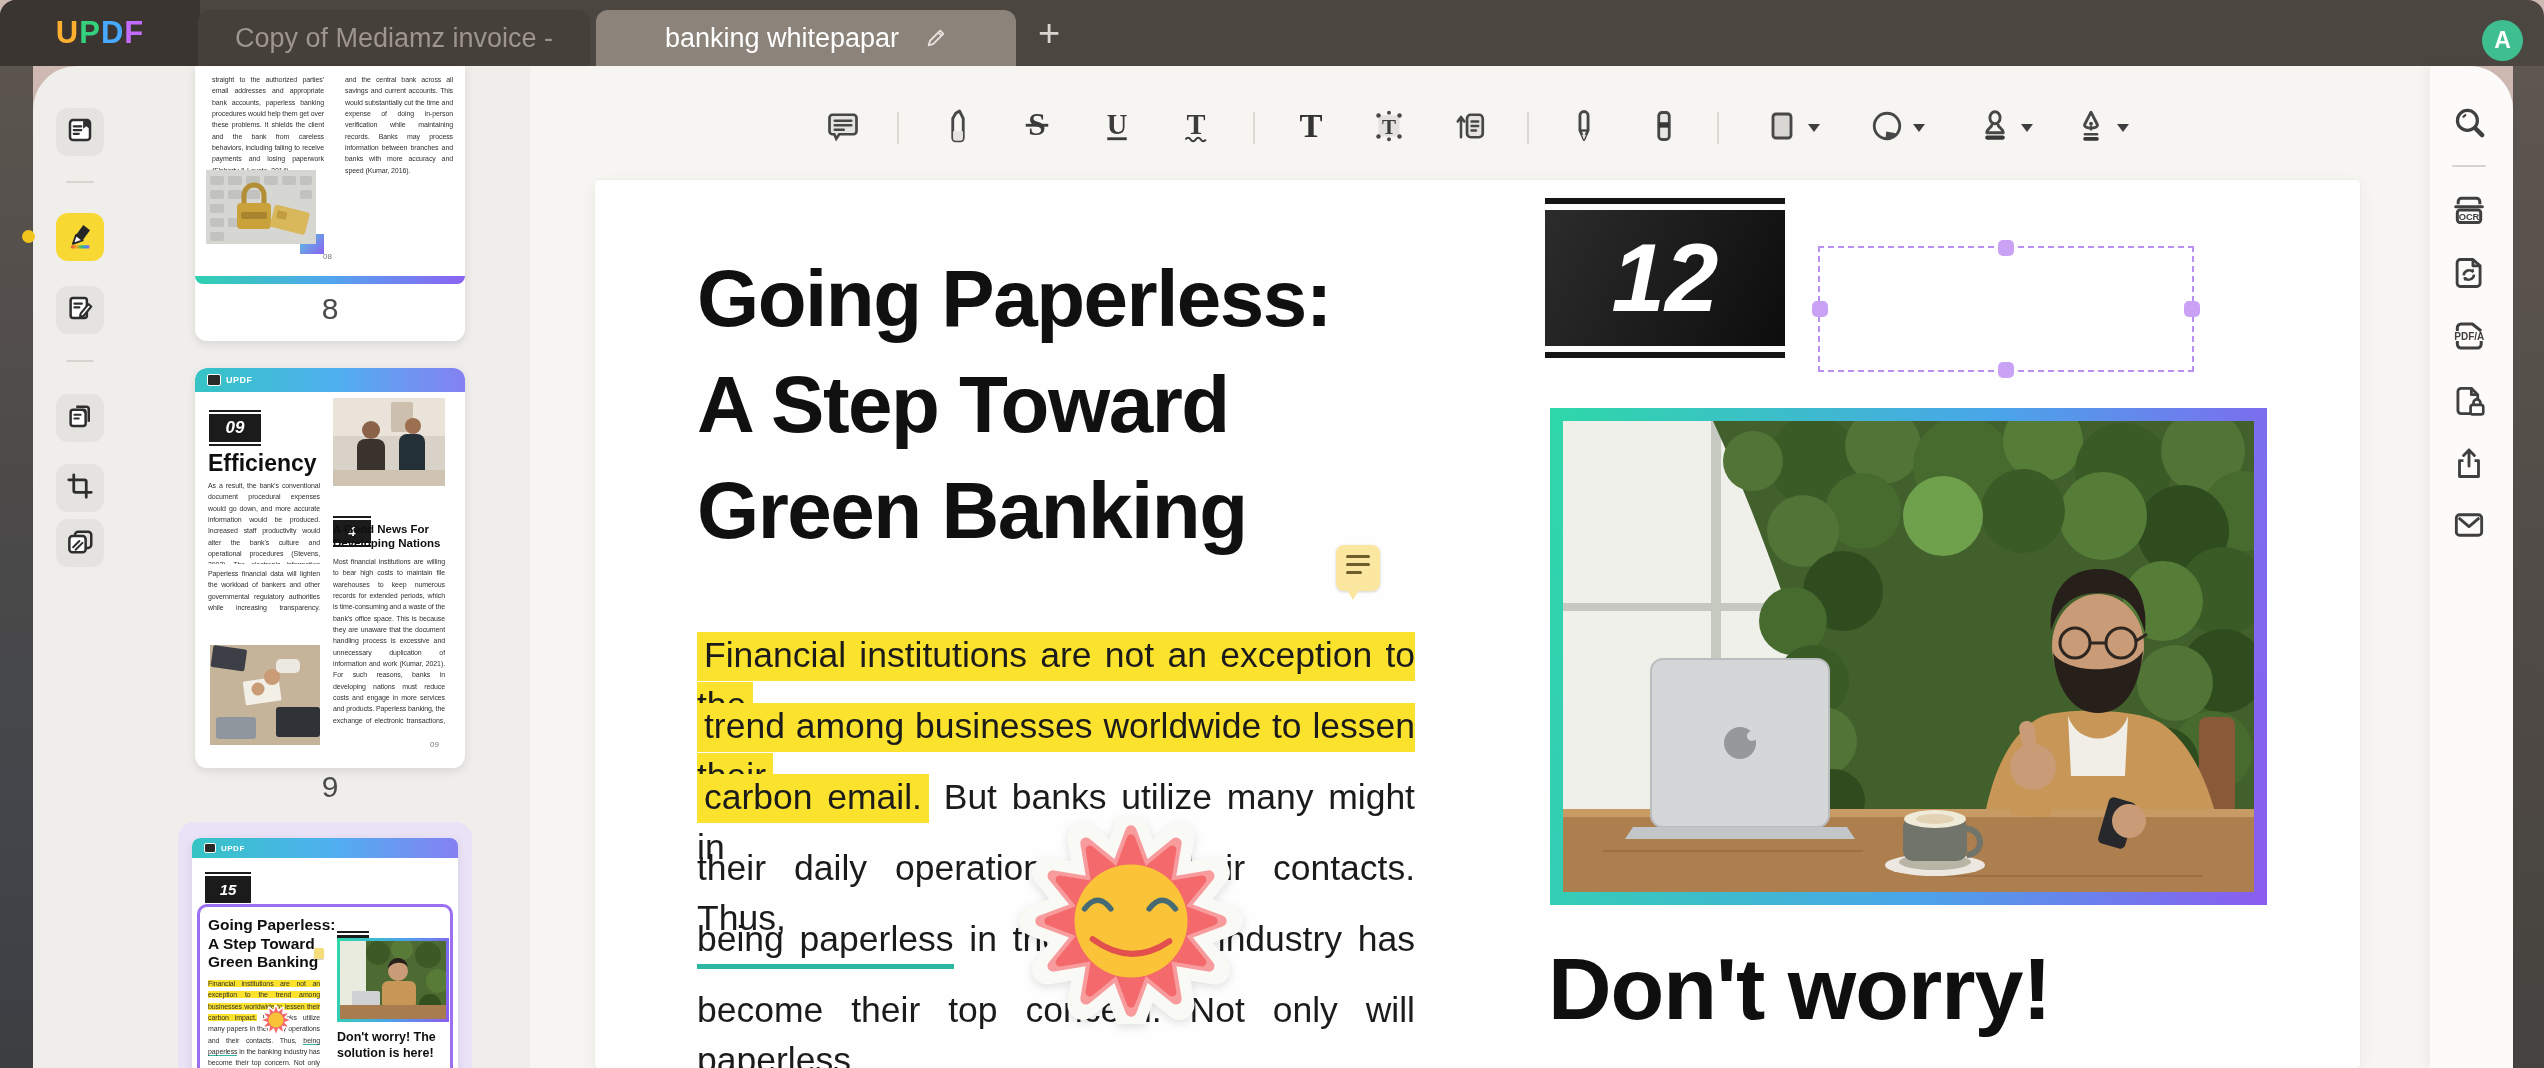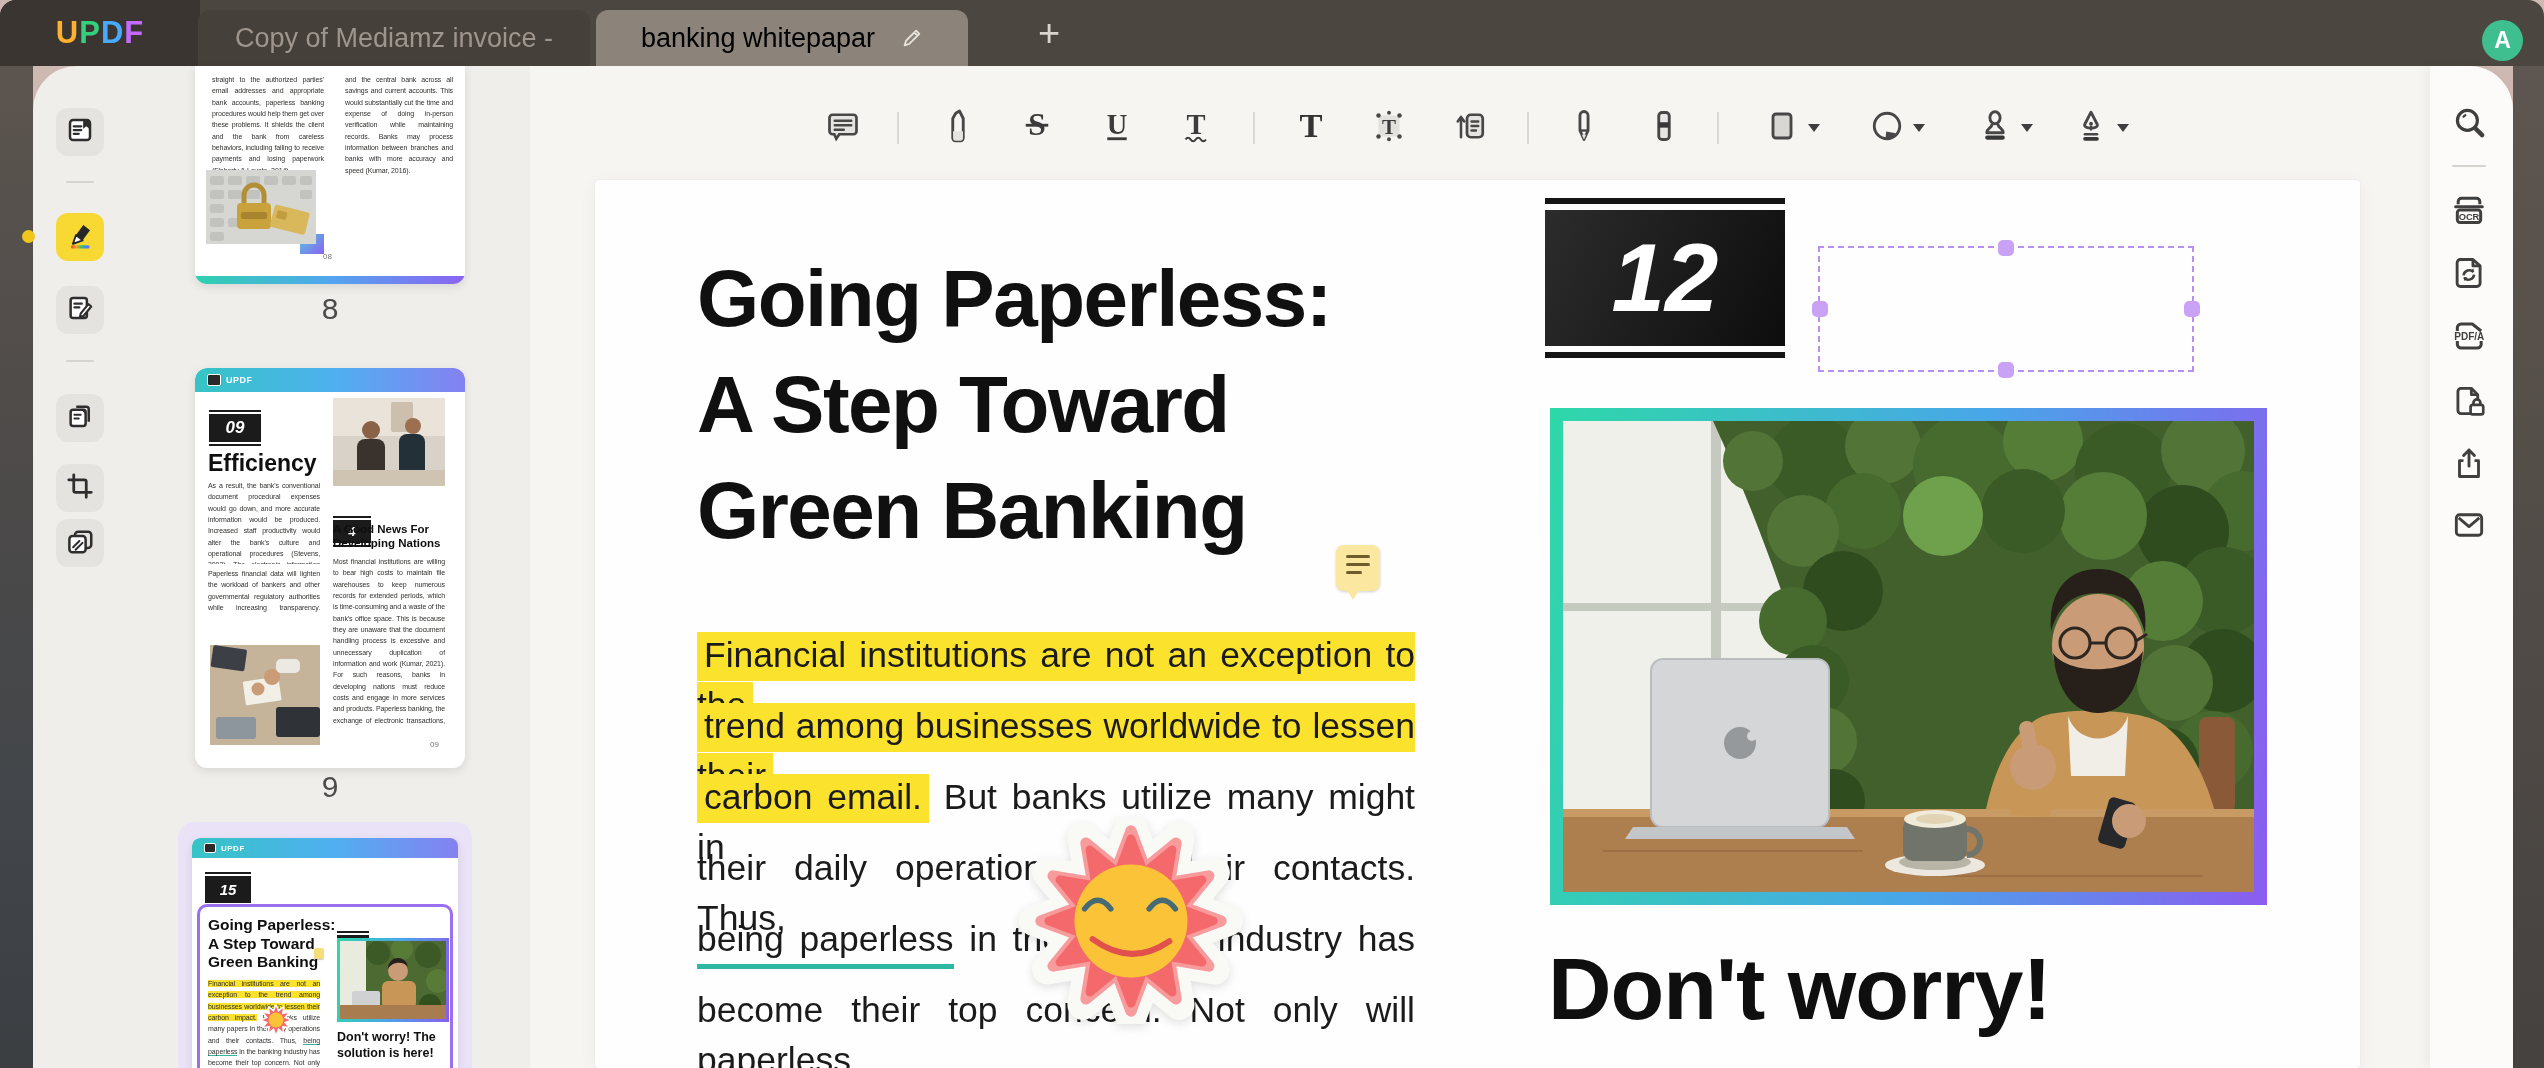--- a/index.html
+++ b/index.html
@@ -12,21 +12,21 @@
   
   .titlebar{left:0;top:0;width:2544px;height:66px;background:#4c4641;border-radius:16px 16px 0 0}
   .logo-zone{left:0;top:0;width:200px;height:66px;background:#3a3531;border-radius:16px 0 0 0;
              display:flex;align-items:center;justify-content:center}
   .logo{font-size:31px;font-weight:700;letter-spacing:1px}
   .logo span{display:inline-block}
   .lg-u{color:#ffb02e}.lg-p{color:#35d07e}.lg-d{color:#47aaff}.lg-f{color:#c46bff}
   .tab{top:10px;height:56px;border-radius:12px 12px 0 0;display:flex;align-items:center;justify-content:center;
        font-size:27px;cursor:pointer}
   .tab-inactive{left:198px;width:392px;background:#454039;color:#9e958d}
-  .tab-active{left:596px;width:372px;background:#8c847b;color:#000000}
+  .tab-active{left:596px;width:420px;background:#8c847b;color:#ffffff}
   .tab-edit{margin-left:26px;opacity:.92;display:flex}
   .plus-btn{left:1026px;top:8px;width:46px;height:50px;color:#d9d4cf;font-size:38px;font-weight:400;
             display:flex;align-items:center;justify-content:center;cursor:pointer}
   .avatar{left:2482px;top:20px;width:41px;height:41px;border-radius:50%;background:#3fbf90;color:#fff;
           font-size:23px;font-weight:700;display:flex;align-items:center;justify-content:center}
   
   .app-panel{left:33px;top:66px;width:2480px;height:1002px;background:#f0eeeb;border-radius:44px 44px 0 0}
   .content-bg{left:530px;top:66px;width:1900px;height:1002px;background:#f6f5f2}
   .right-rail{left:2430px;top:66px;width:83px;height:1002px;background:#fcfbf9;border-radius:0 44px 0 0;
               box-shadow:-5px 0 12px rgba(0,0,0,.04)}
@@ -375,21 +375,21 @@
 </div>
 <div class="abs rr-btn" style="left:2447px;top:505px">
   <span>
     <svg width="38" height="38" viewBox="0 0 24 24">
         <rect x="4" y="5.5" width="16" height="13" rx="2" fill="none" stroke="#3f3f3f" stroke-width="1.8"></rect>
         <path d="M5.5 7.5 l6.5 5.5 6.5 -5.5" fill="none" stroke="#3f3f3f" stroke-width="1.8" stroke-linejoin="round"></path>
       </svg>
   </span>
 </div>
 
-<div class="abs thumb" style="left:195px;top:66px;width:270px;height:218px;border-radius:0 0 12px 12px;overflow:hidden">
+<div class="abs thumb" style="left:195px;top:66px;width:270px;height:275px;border-radius:0 0 12px 12px;overflow:hidden">
   <div class="abs tinytext" style="left:17px;top:8px;width:112px;height:96px;overflow:hidden">straight to the authorized parties' email addresses and appropriate bank accounts, paperless banking procedures would help them get over these problems. It shields the client and the bank from careless behaviors, including failing to receive payments and losing paperwork (Flaherty &amp; Lovato, 2014).</div>
   <div class="abs tinytext" style="left:150px;top:8px;width:108px;height:134px;overflow:hidden">and the central bank across all savings and current accounts. This would substantially cut the time and expense of doing in-person verification while maintaining records. Banks may process information between branches and banks with more accuracy and speed (Kumar, 2016).</div>
   <div class="abs" style="left:105px;top:168px;width:24px;height:20px;background:linear-gradient(135deg,#55c7e0,#8a63f0)"></div>
   <div class="abs" style="left:11px;top:104px;width:110px;height:74px">
     <svg width="110" height="74" viewBox="0 0 110 74">
       <rect width="110" height="74" fill="#d6d6d2"></rect>
       <g fill="#c2c2be">
         <rect x="4" y="6" width="14" height="9" rx="2"></rect>
           <rect x="22" y="6" width="14" height="9" rx="2"></rect>
           <rect x="40" y="6" width="14" height="9" rx="2"></rect>

